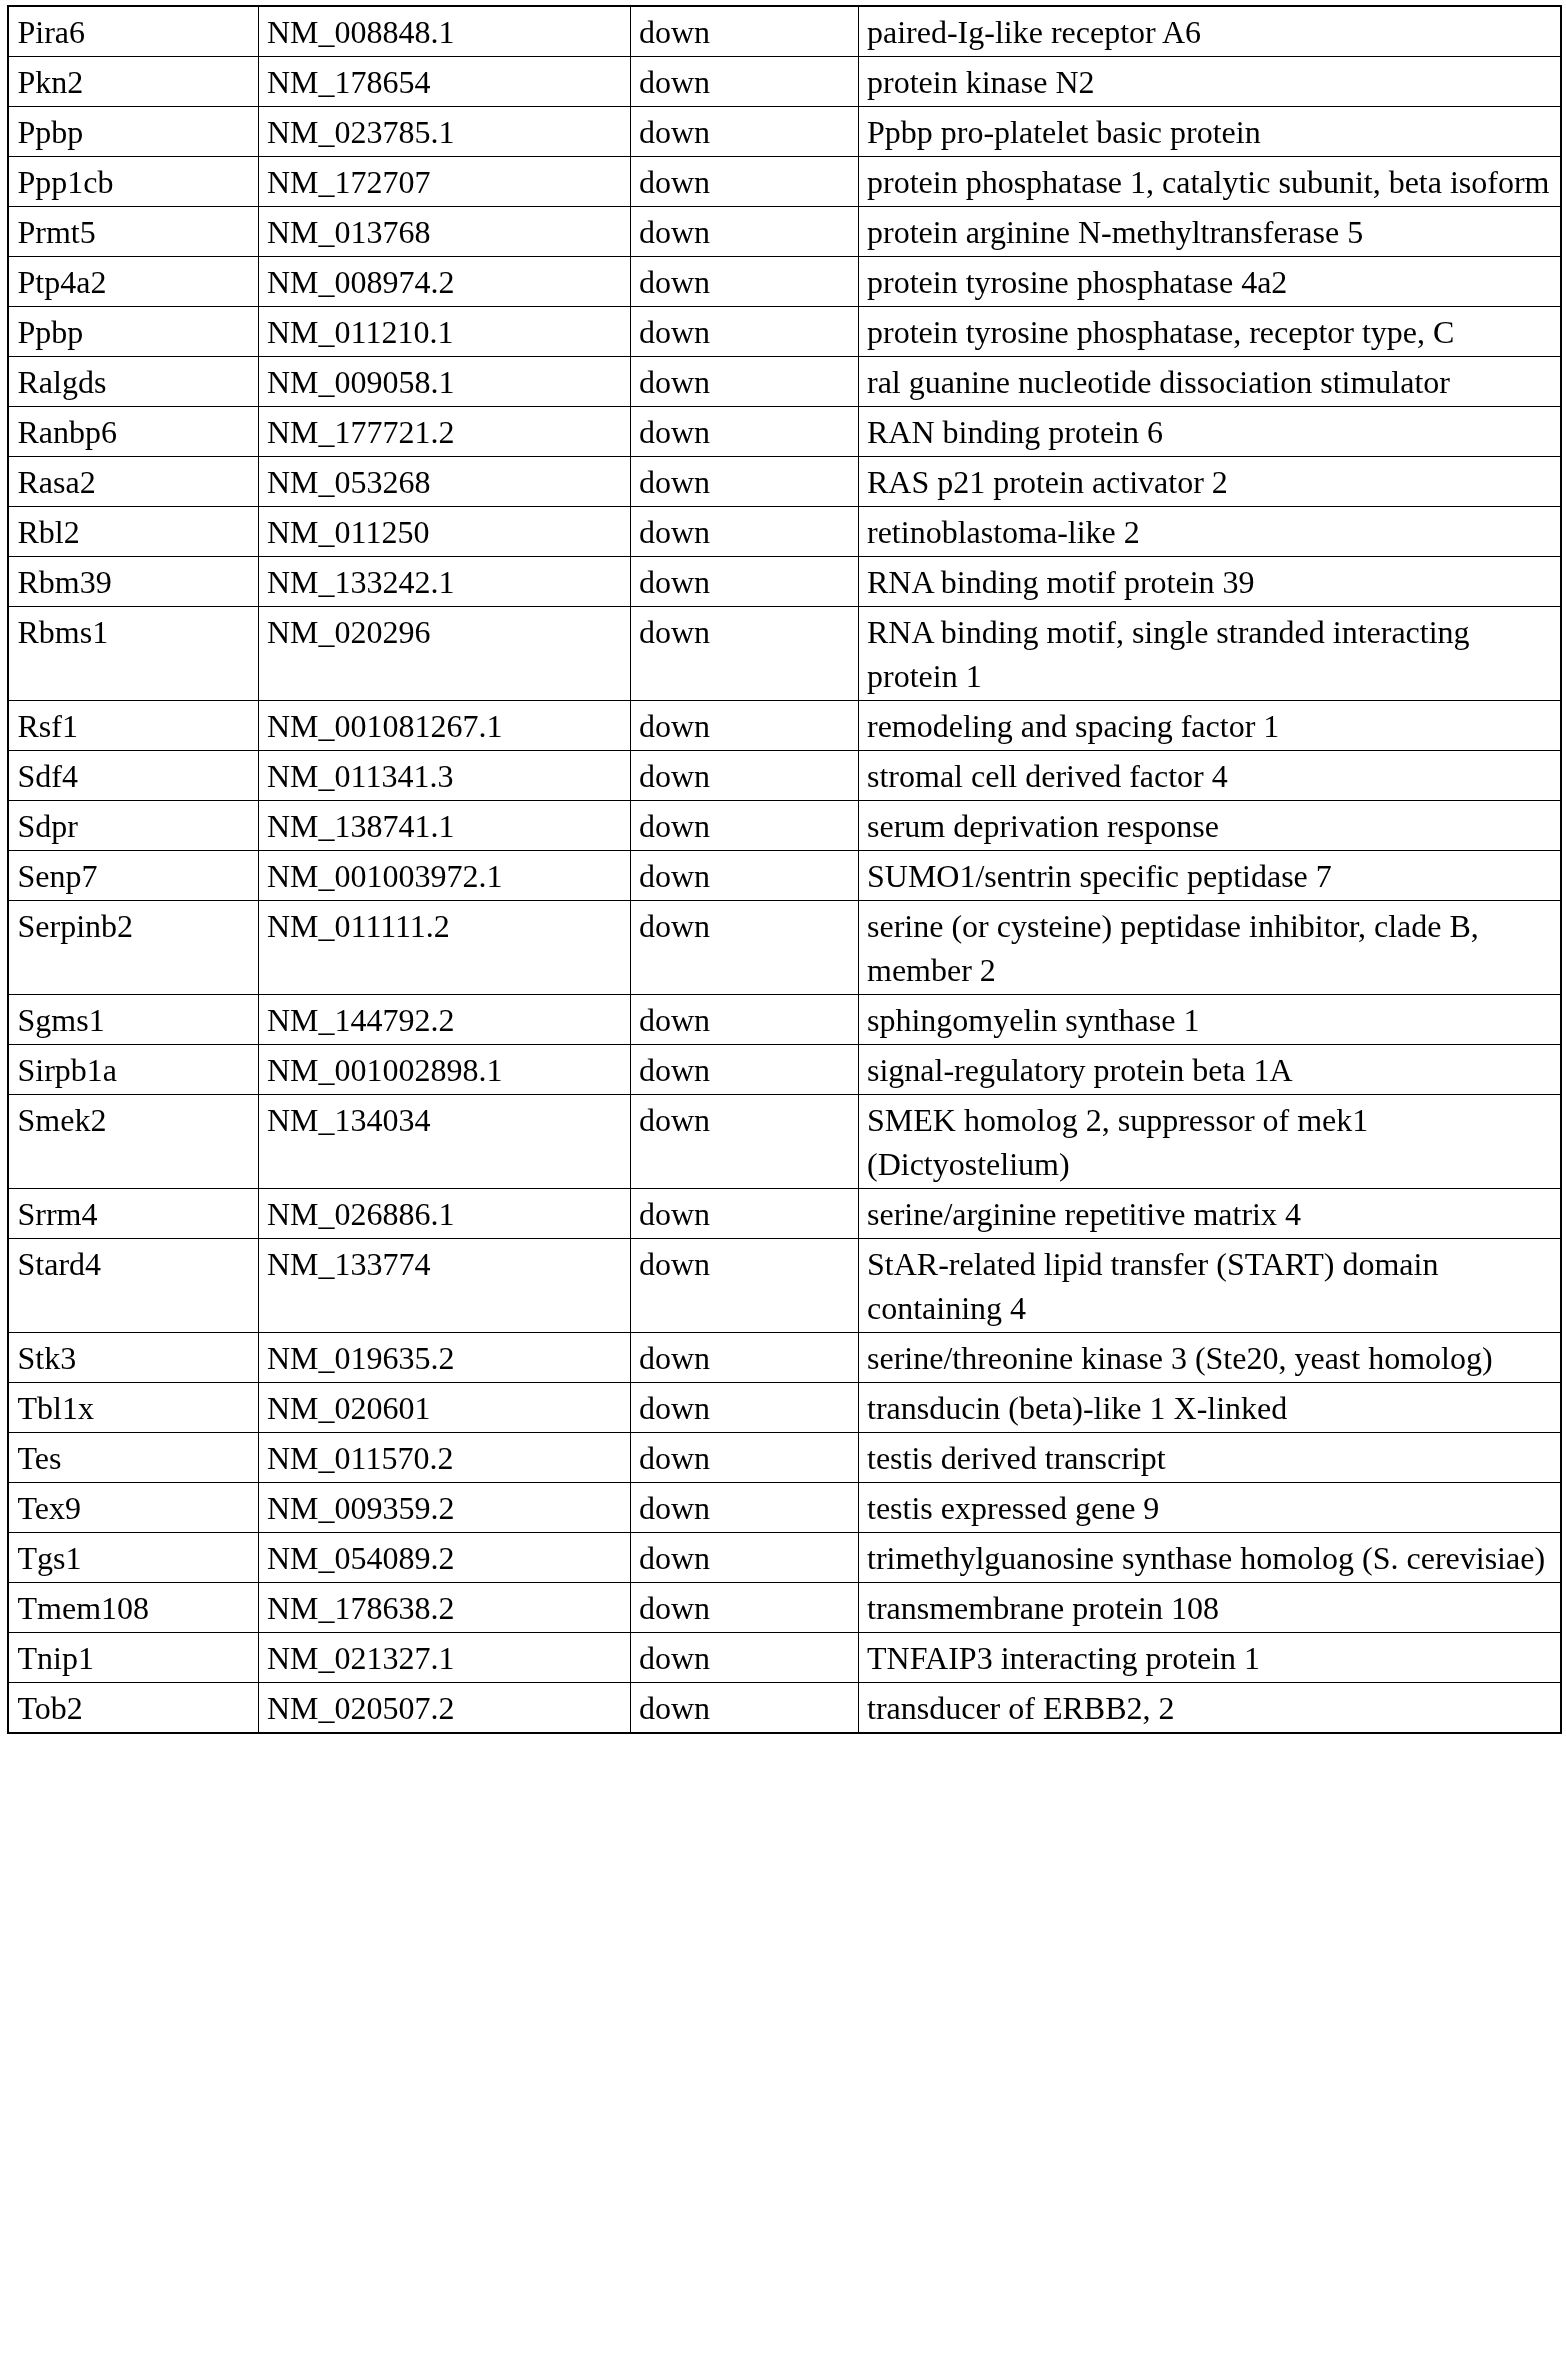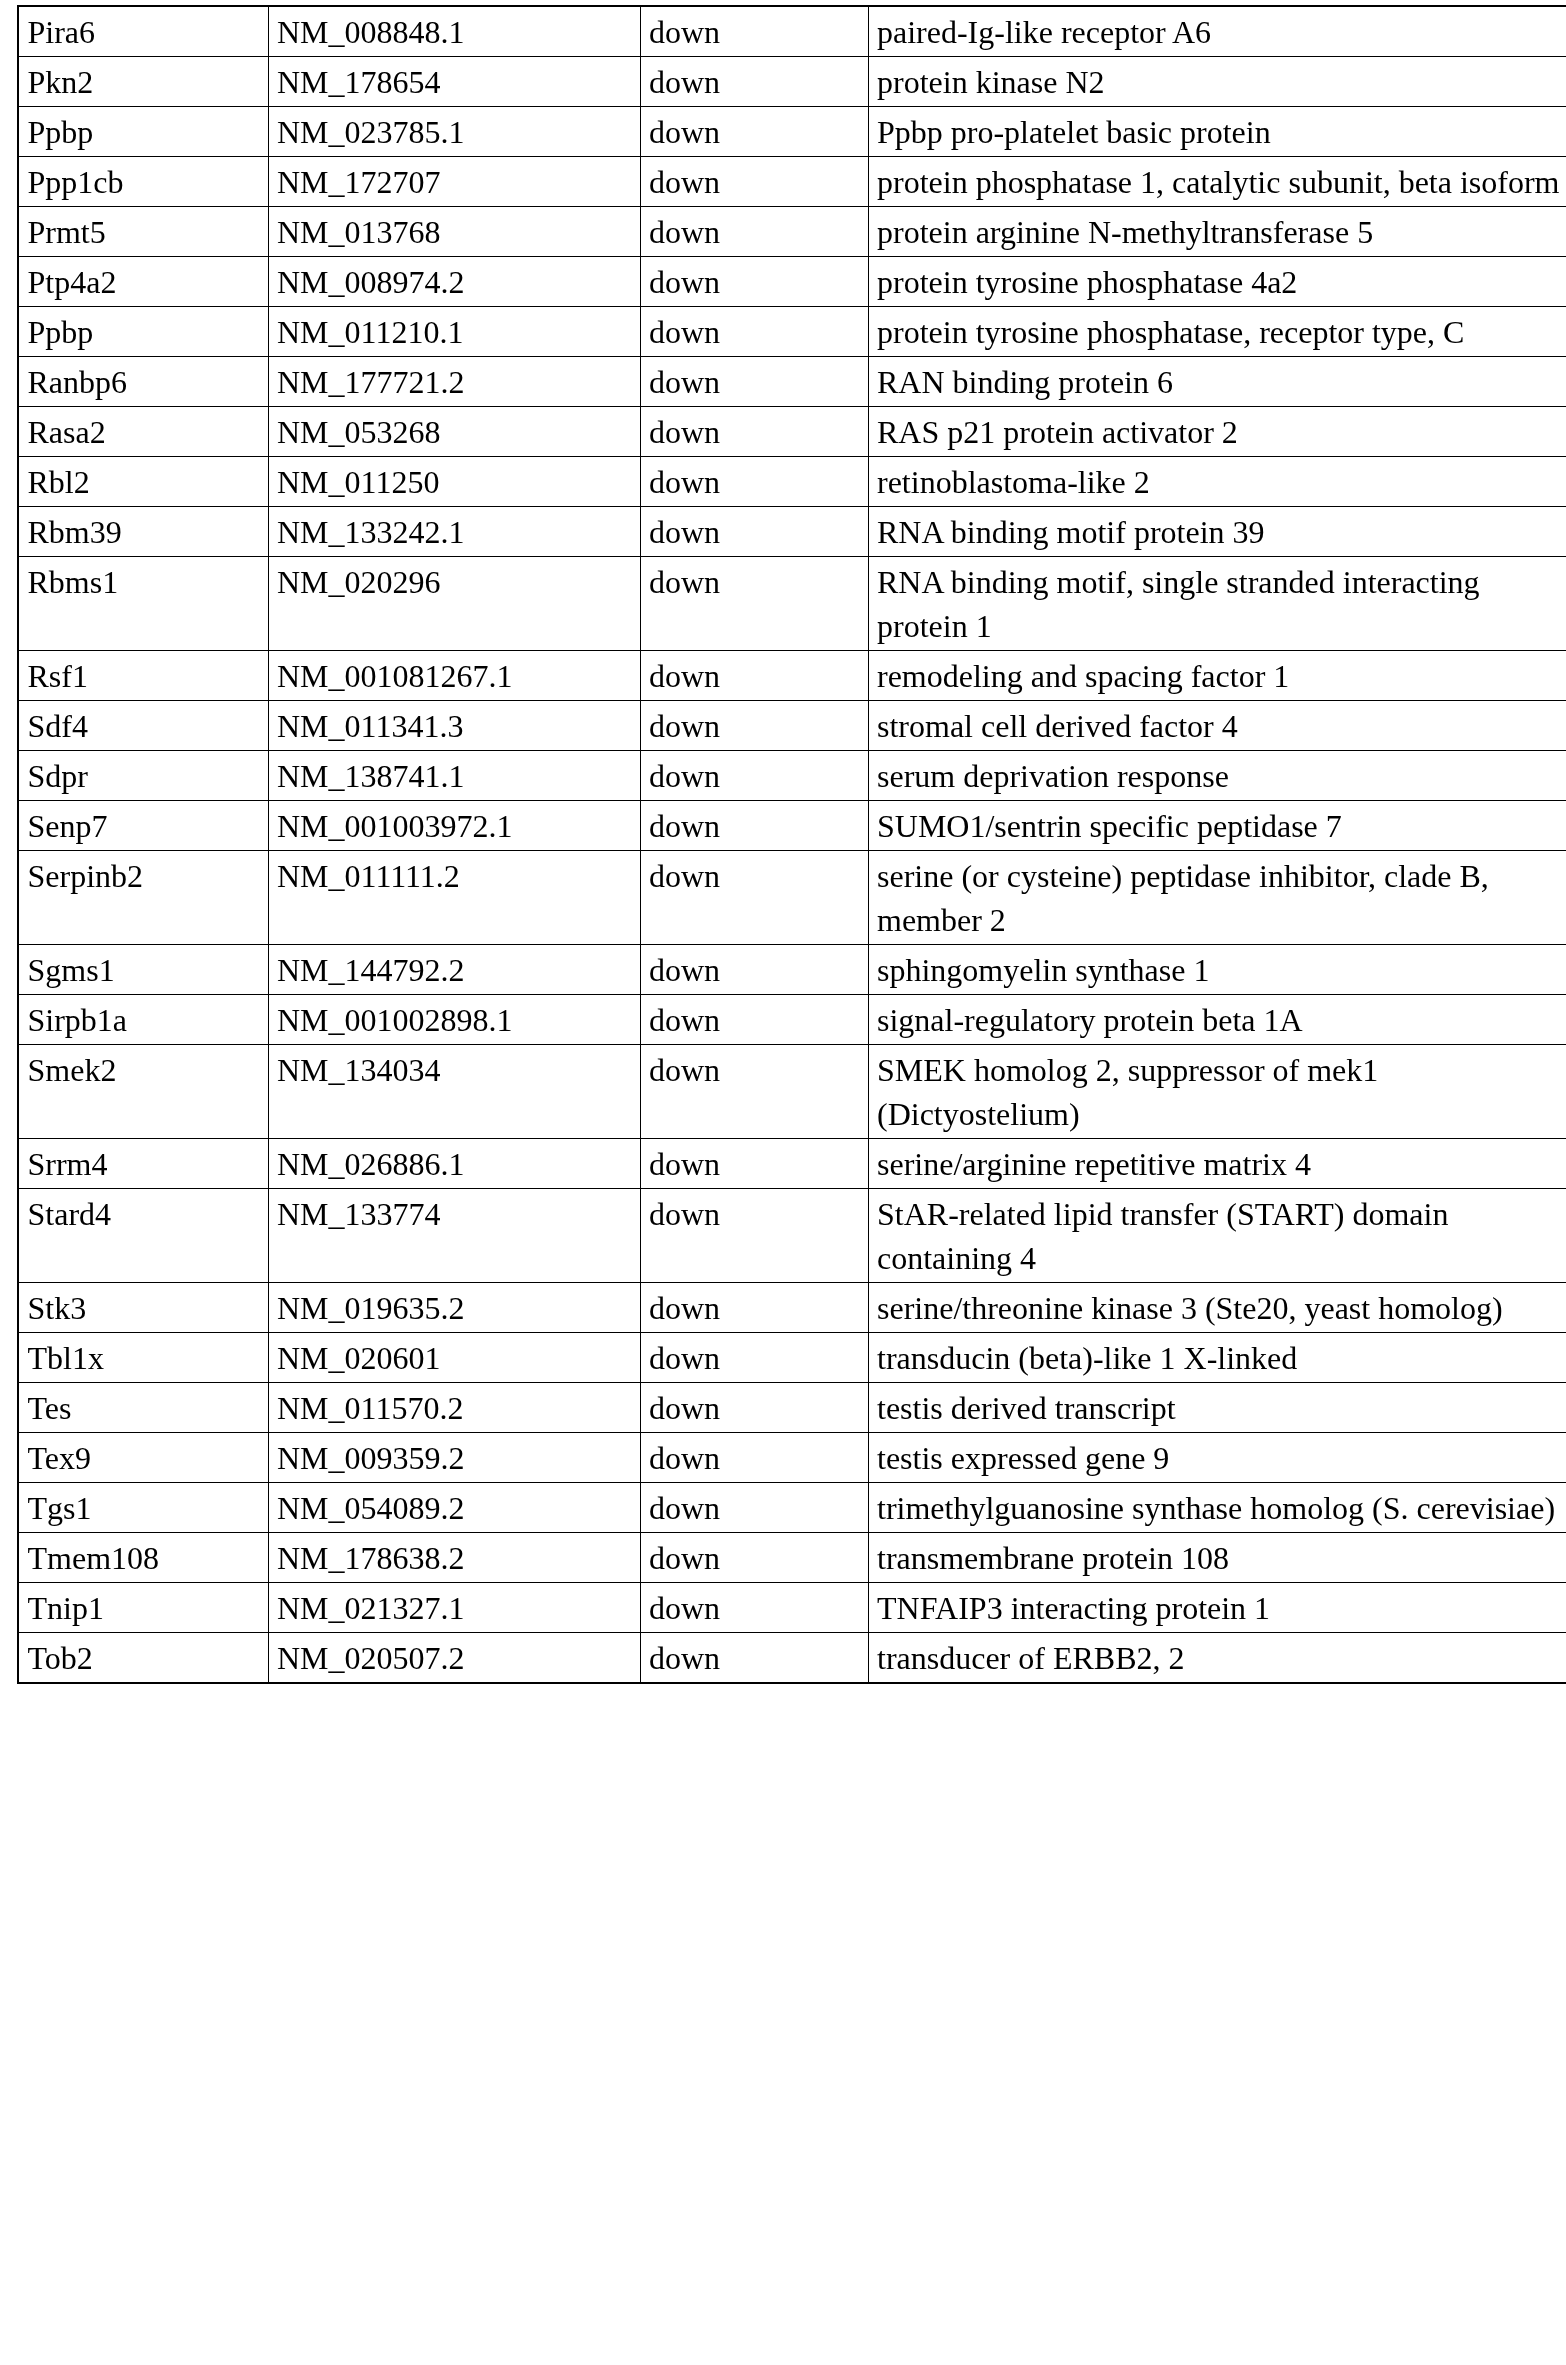--- a/index.html
+++ b/index.html
@@ -6,21 +6,21 @@
     margin: 0;
     padding: 0;
     background: #ffffff;
     width: 1566px;
     height: 2366px;
   }
   .page {
     box-sizing: border-box;
     width: 1566px;
     height: 2366px;
-    padding: 5px 17px;
+    padding: 5px 7px;
     font-family: "Liberation Serif", "DejaVu Serif", serif;
     color: #000000;
   }
   table.gene-table {
     border-collapse: collapse;
     width: 1553px;
     table-layout: fixed;
     border: 2.5px solid #000000;
   }
   table.gene-table td {
@@ -85,20 +85,26 @@
           <td>down</td>
           <td>protein tyrosine phosphatase 4a2</td>
         </tr>
         <tr>
           <td>Ppbp</td>
           <td>NM_011210.1</td>
           <td>down</td>
           <td>protein tyrosine phosphatase, receptor type, C</td>
         </tr>
         <tr>
+          <td>Ralgds</td>
+          <td>NM_009058.1</td>
+          <td>down</td>
+          <td>ral guanine nucleotide dissociation stimulator</td>
+        </tr>
+        <tr>
           <td>Ranbp6</td>
           <td>NM_177721.2</td>
           <td>down</td>
           <td>RAN binding protein 6</td>
         </tr>
         <tr>
           <td>Rasa2</td>
           <td>NM_053268</td>
           <td>down</td>
           <td>RAS p21 protein activator 2</td>

